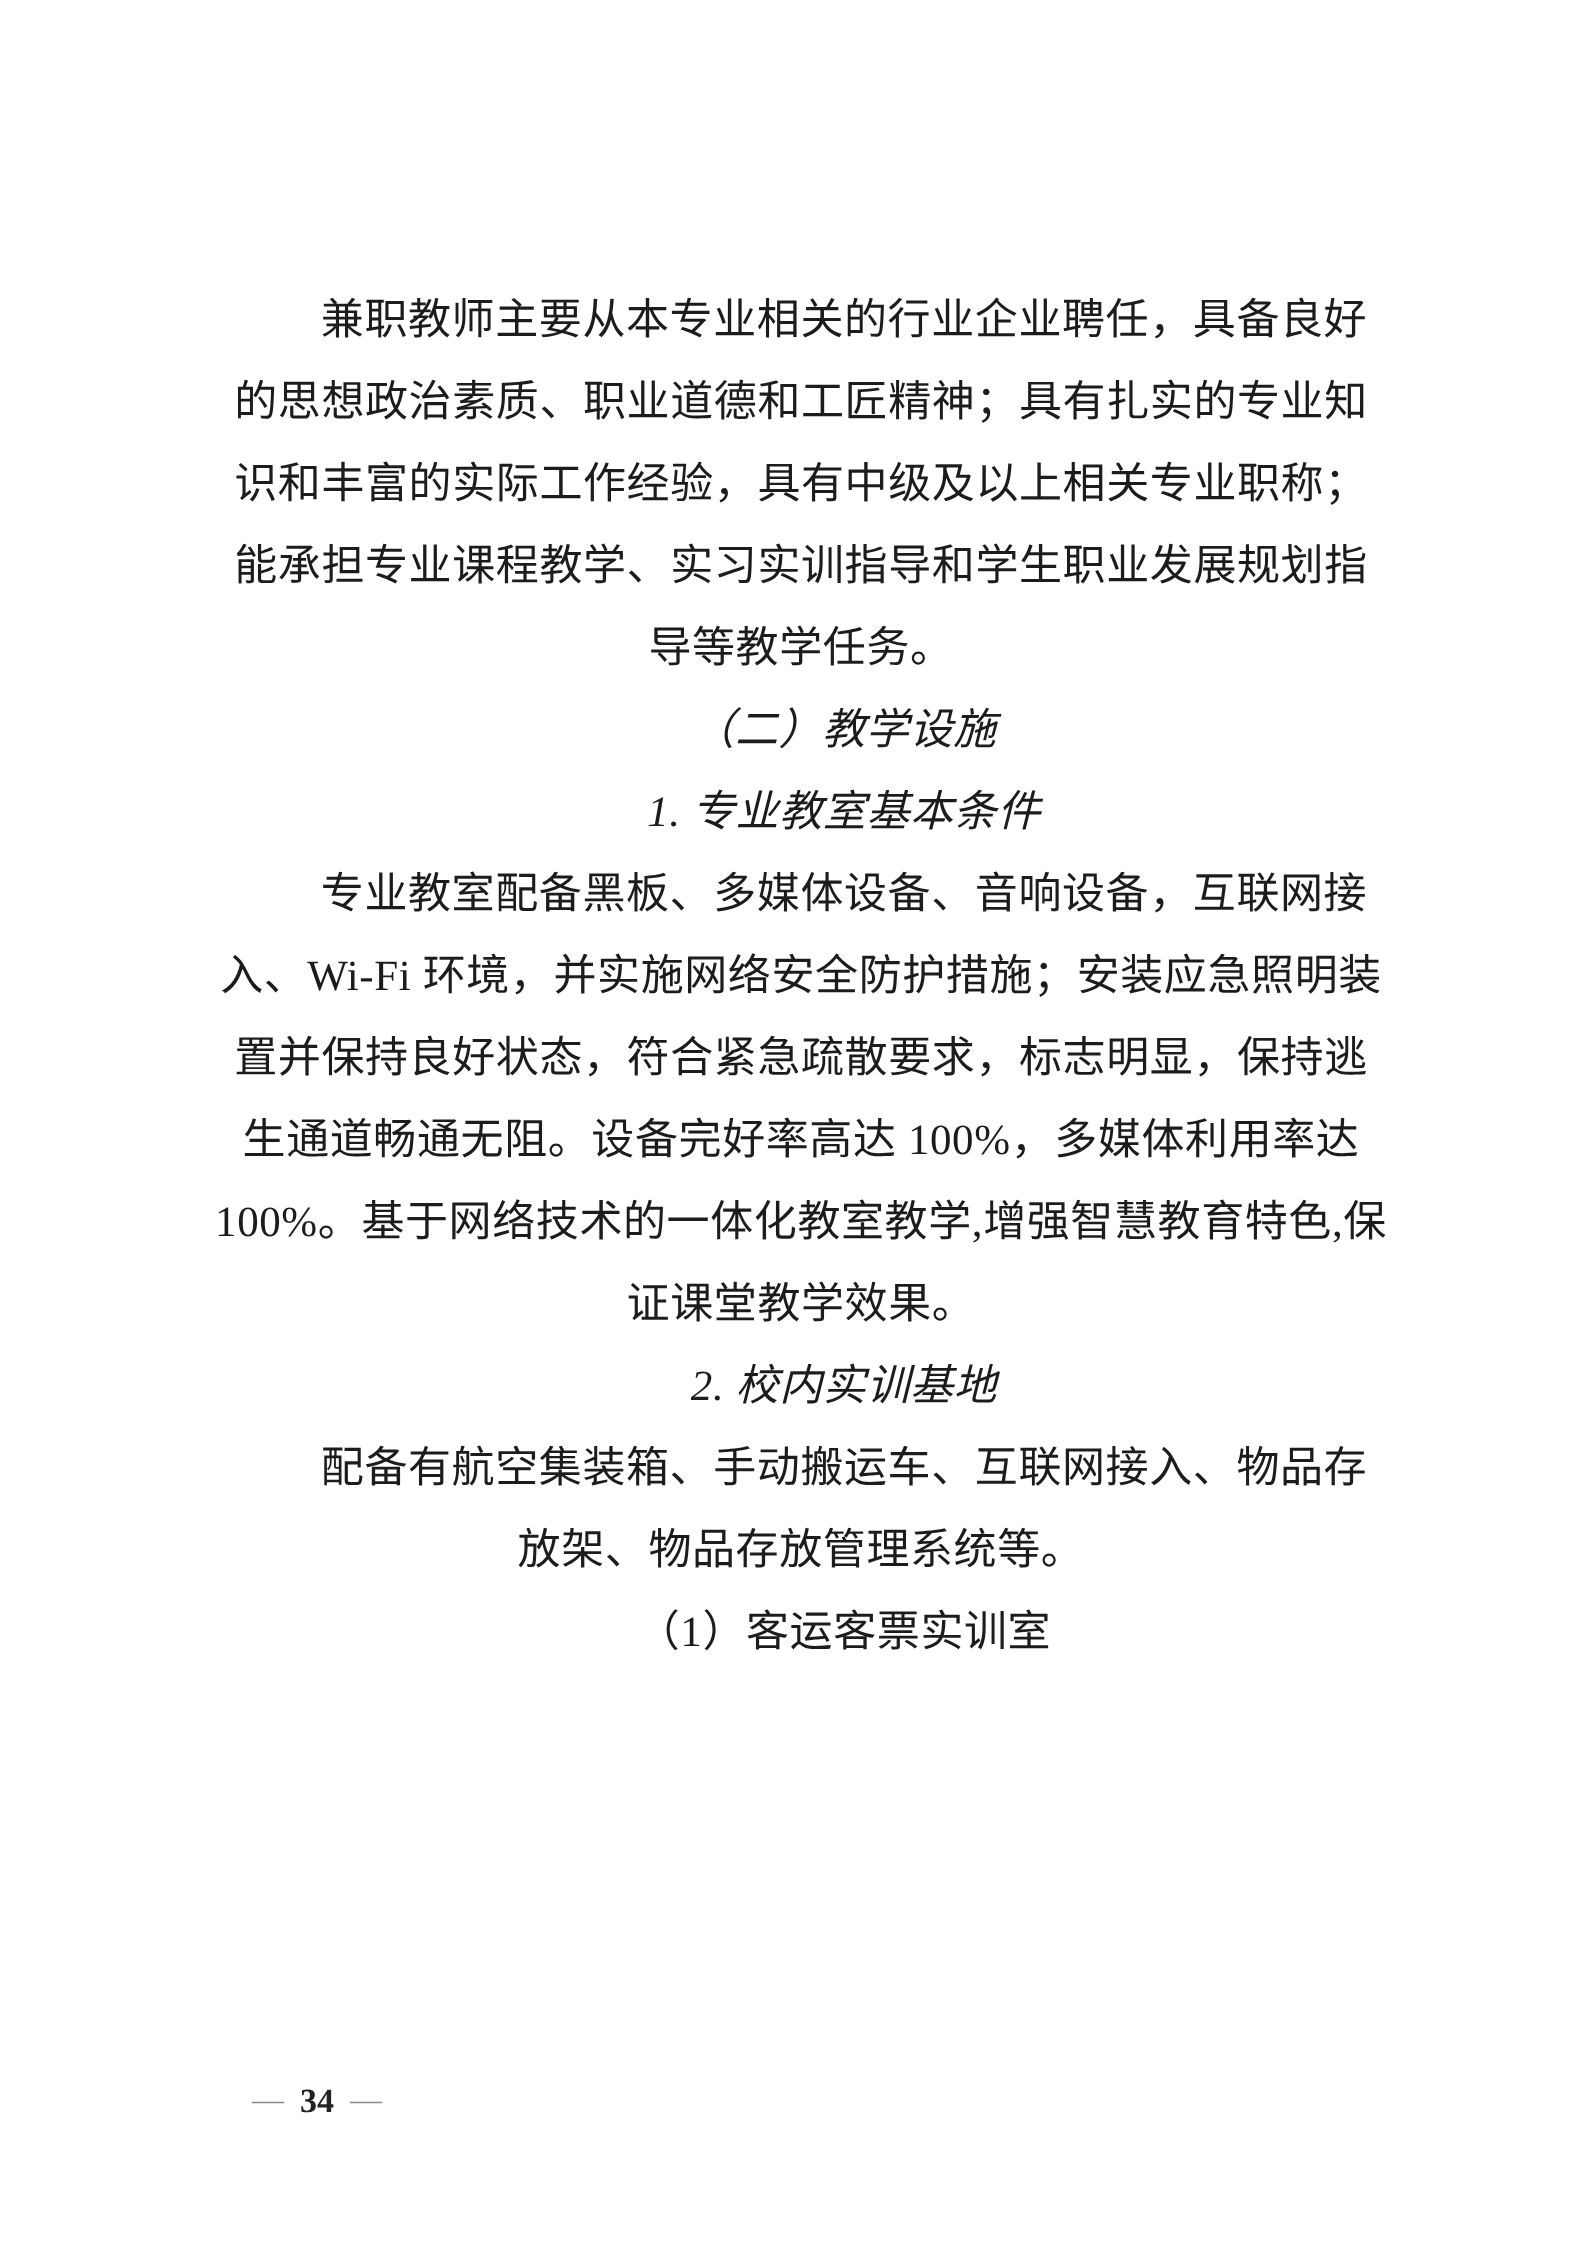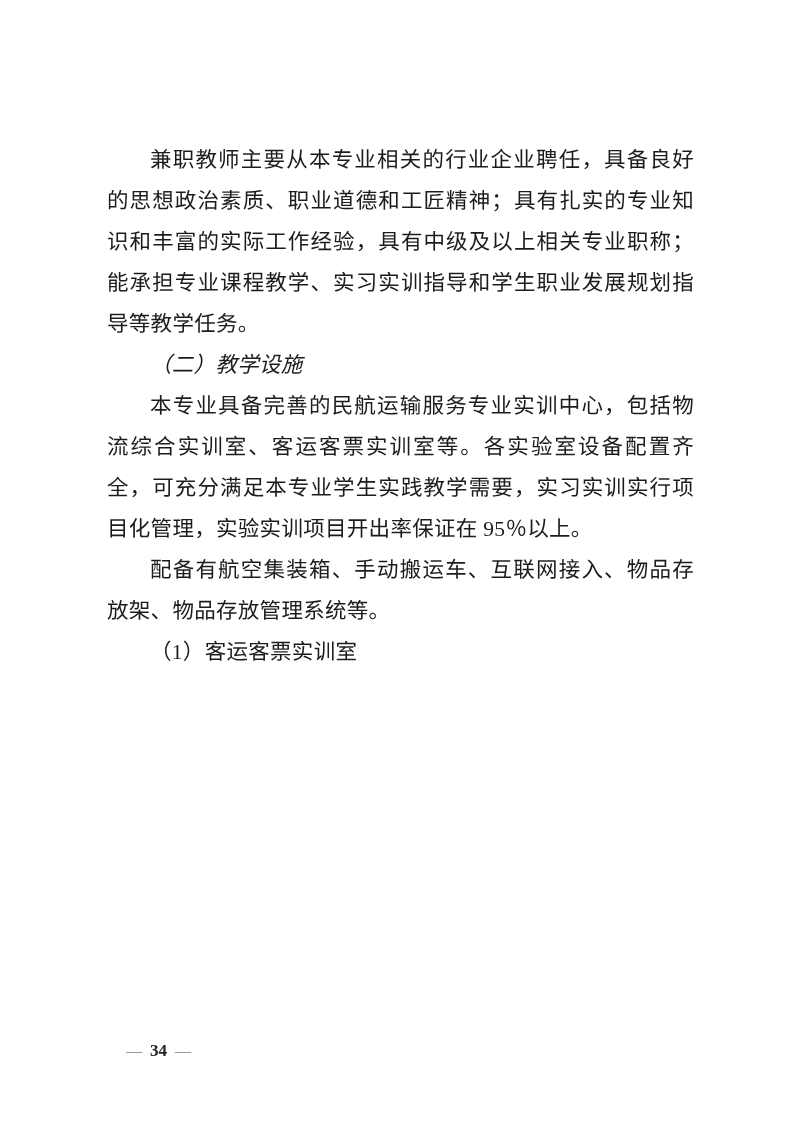--- a/index.html
+++ b/index.html
@@ -24,20 +24,21 @@
   }
   .text-block p,
   .text-block h2,
   .text-block h3 {
     margin: 0;
     padding: 0;
     font-weight: normal;
     font-size: 21.5px;
     line-height: 41px;
     letter-spacing: 0.3px;
+    text-align: center;
   }
   .body-para {
     text-align: justify;
     text-justify: inter-ideograph;
     text-indent: 2em;
   }
   
   .kaiti-heading {
     text-indent: 2em;
     font-style: italic;
@@ -70,24 +71,26 @@
 <body>
 
 <div class="page">
 
   <main class="text-block">
 
     <p class="body-para">兼职教师主要从本专业相关的行业企业聘任，具备良好的思想政治素质、职业道德和工匠精神；具有扎实的专业知识和丰富的实际工作经验，具有中级及以上相关专业职称；能承担专业课程教学、实习实训指导和学生职业发展规划指导等教学任务。</p>
 
     <h2 class="kaiti-heading">（二）教学设施</h2>
 
+    <h3 class="kaiti-heading">1. 专业教室基本条件</h3>
 
+    <p class="body-para">专业教室配备黑板、多媒体设备、音响设备，互联网接入、Wi-Fi 环境，并实施网络安全防护措施；安装应急照明装置并保持良好状态，符合紧急疏散要求，标志明显，保持逃生通道畅通无阻。设备完好率高达 100%，多媒体利用率达 100%。基于网络技术的一体化教室教学,增强智慧教育特色,保证课堂教学效果。</p>
 
+    <h3 class="kaiti-heading">2. 校内实训基地</h3>
 
-    <p class="body-para">本专业具备完善的民航运输服务专业实训中心，包括物流综合实训室、客运客票实训室等。各实验室设备配置齐全，可充分满足本专业学生实践教学需要，实习实训实行项目化管理，实验实训项目开出率保证在 95％以上。</p>
 
 
     <p class="body-para">配备有航空集装箱、手动搬运车、互联网接入、物品存放架、物品存放管理系统等。</p>
 
     <p class="item-heading">（1）客运客票实训室</p>
 
   </main>
 
   <footer class="page-footer">
     <span class="footer-dash">—</span>

